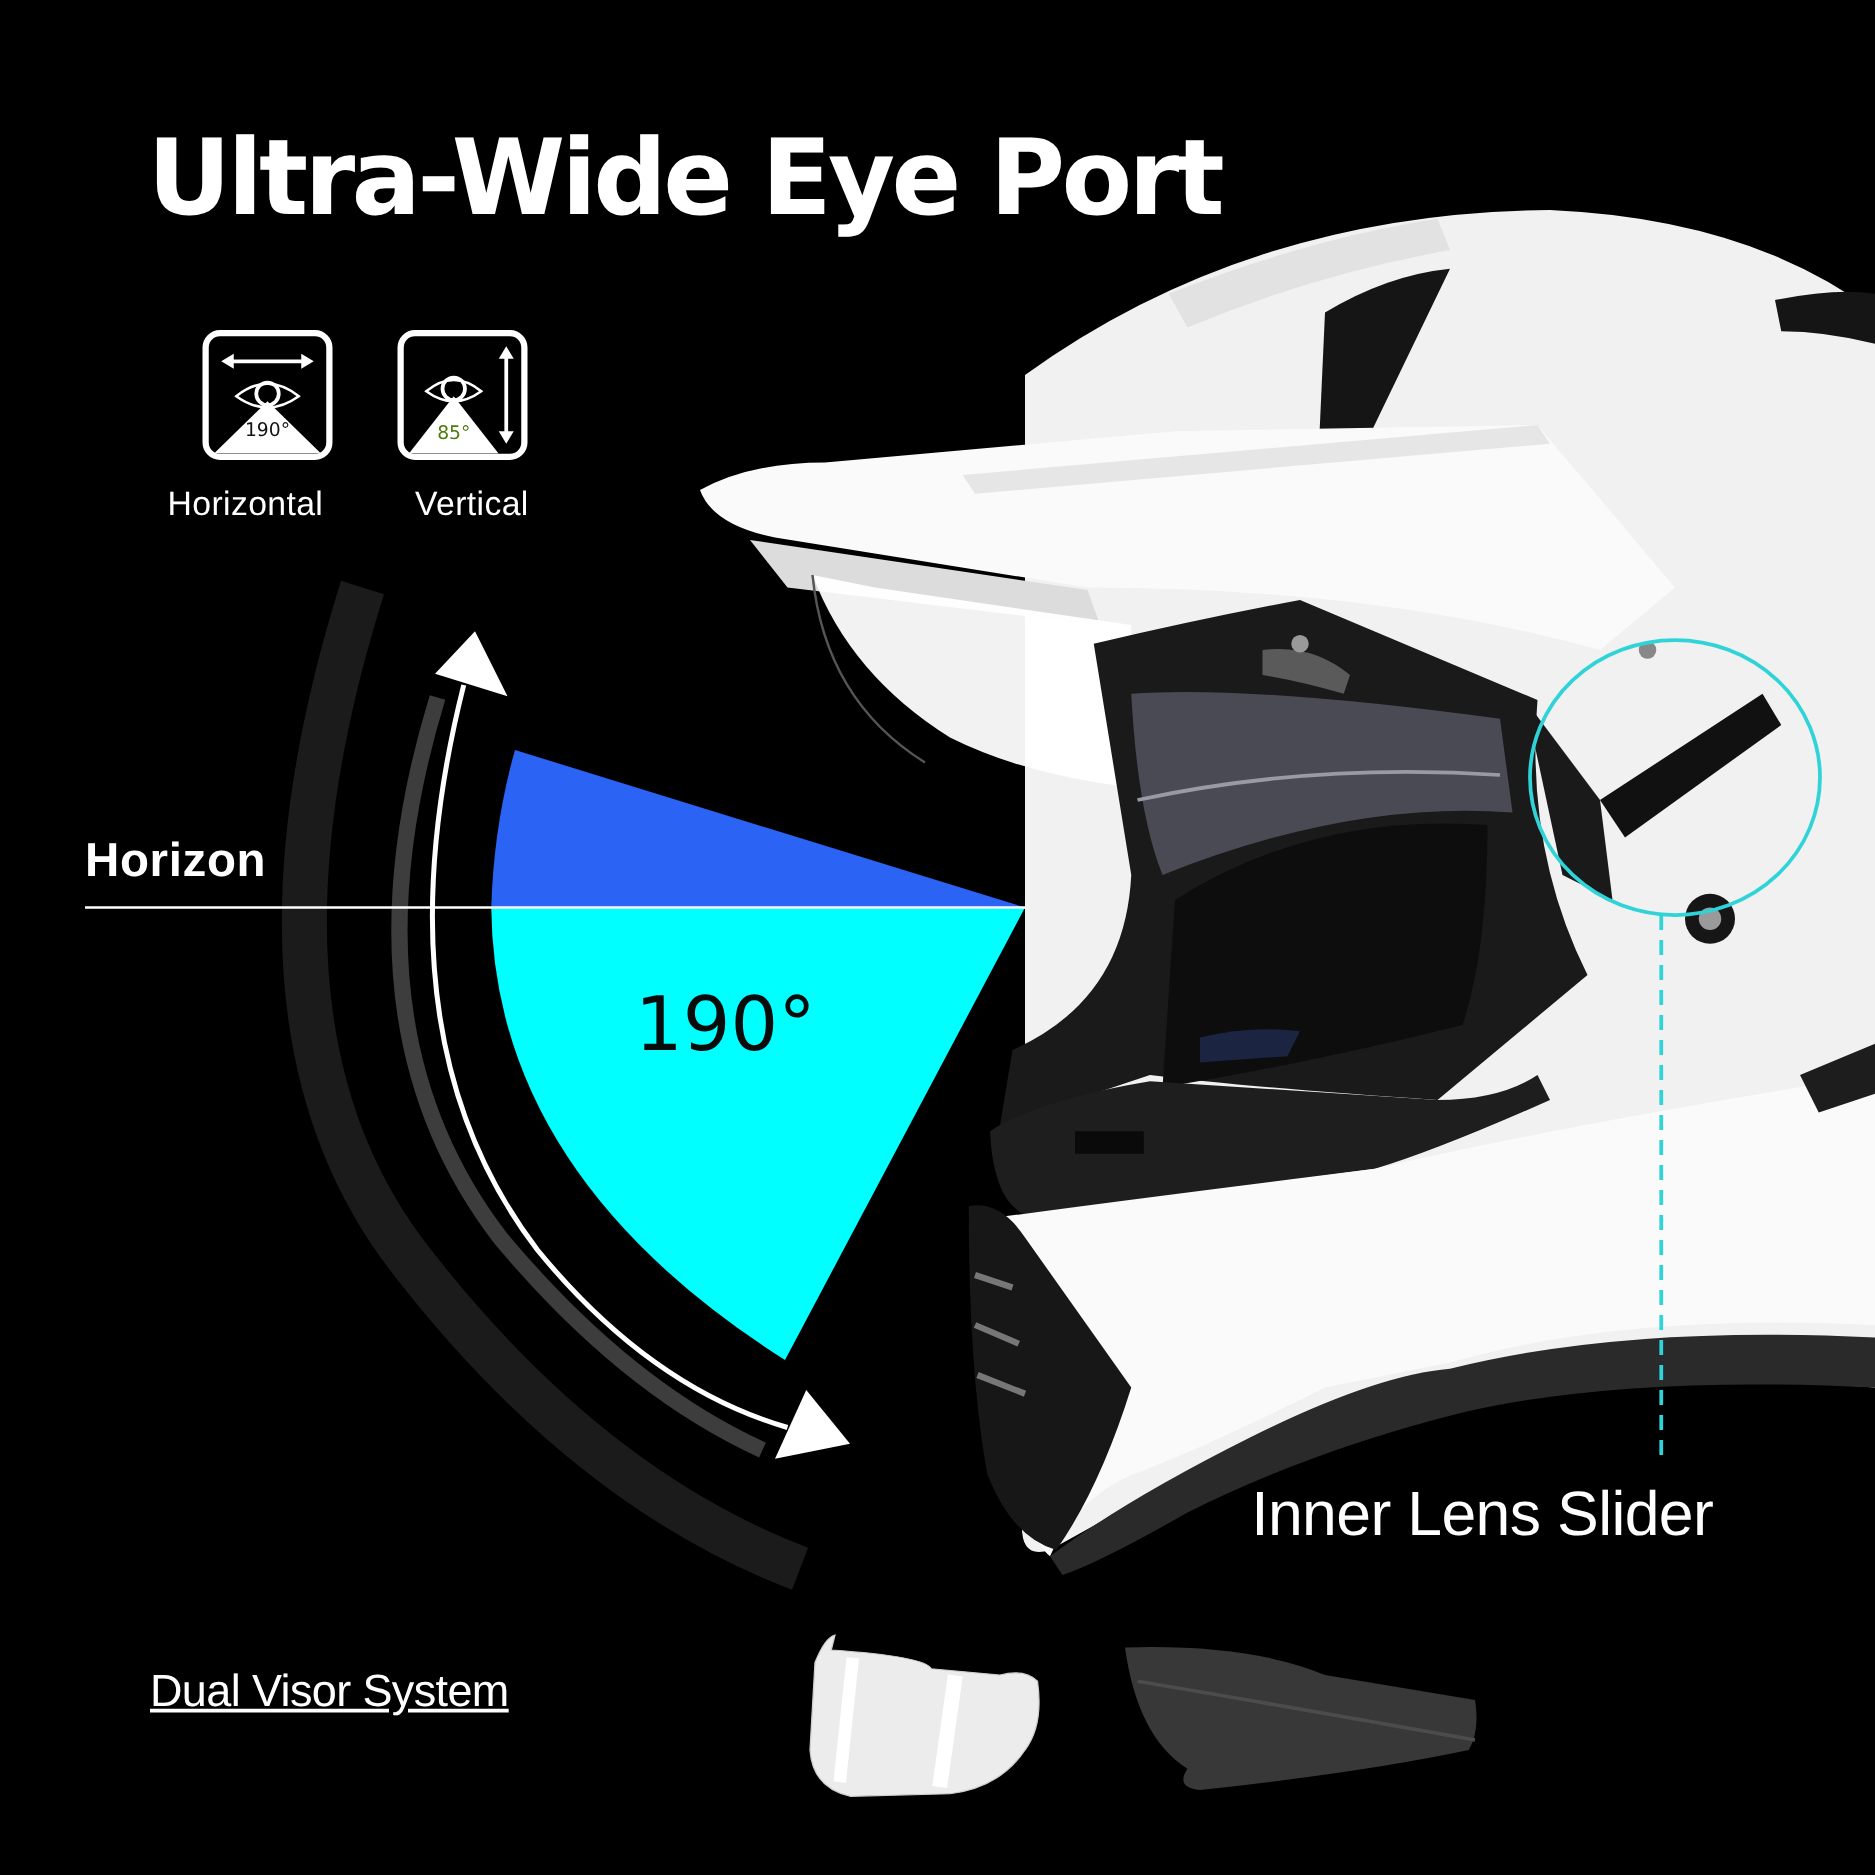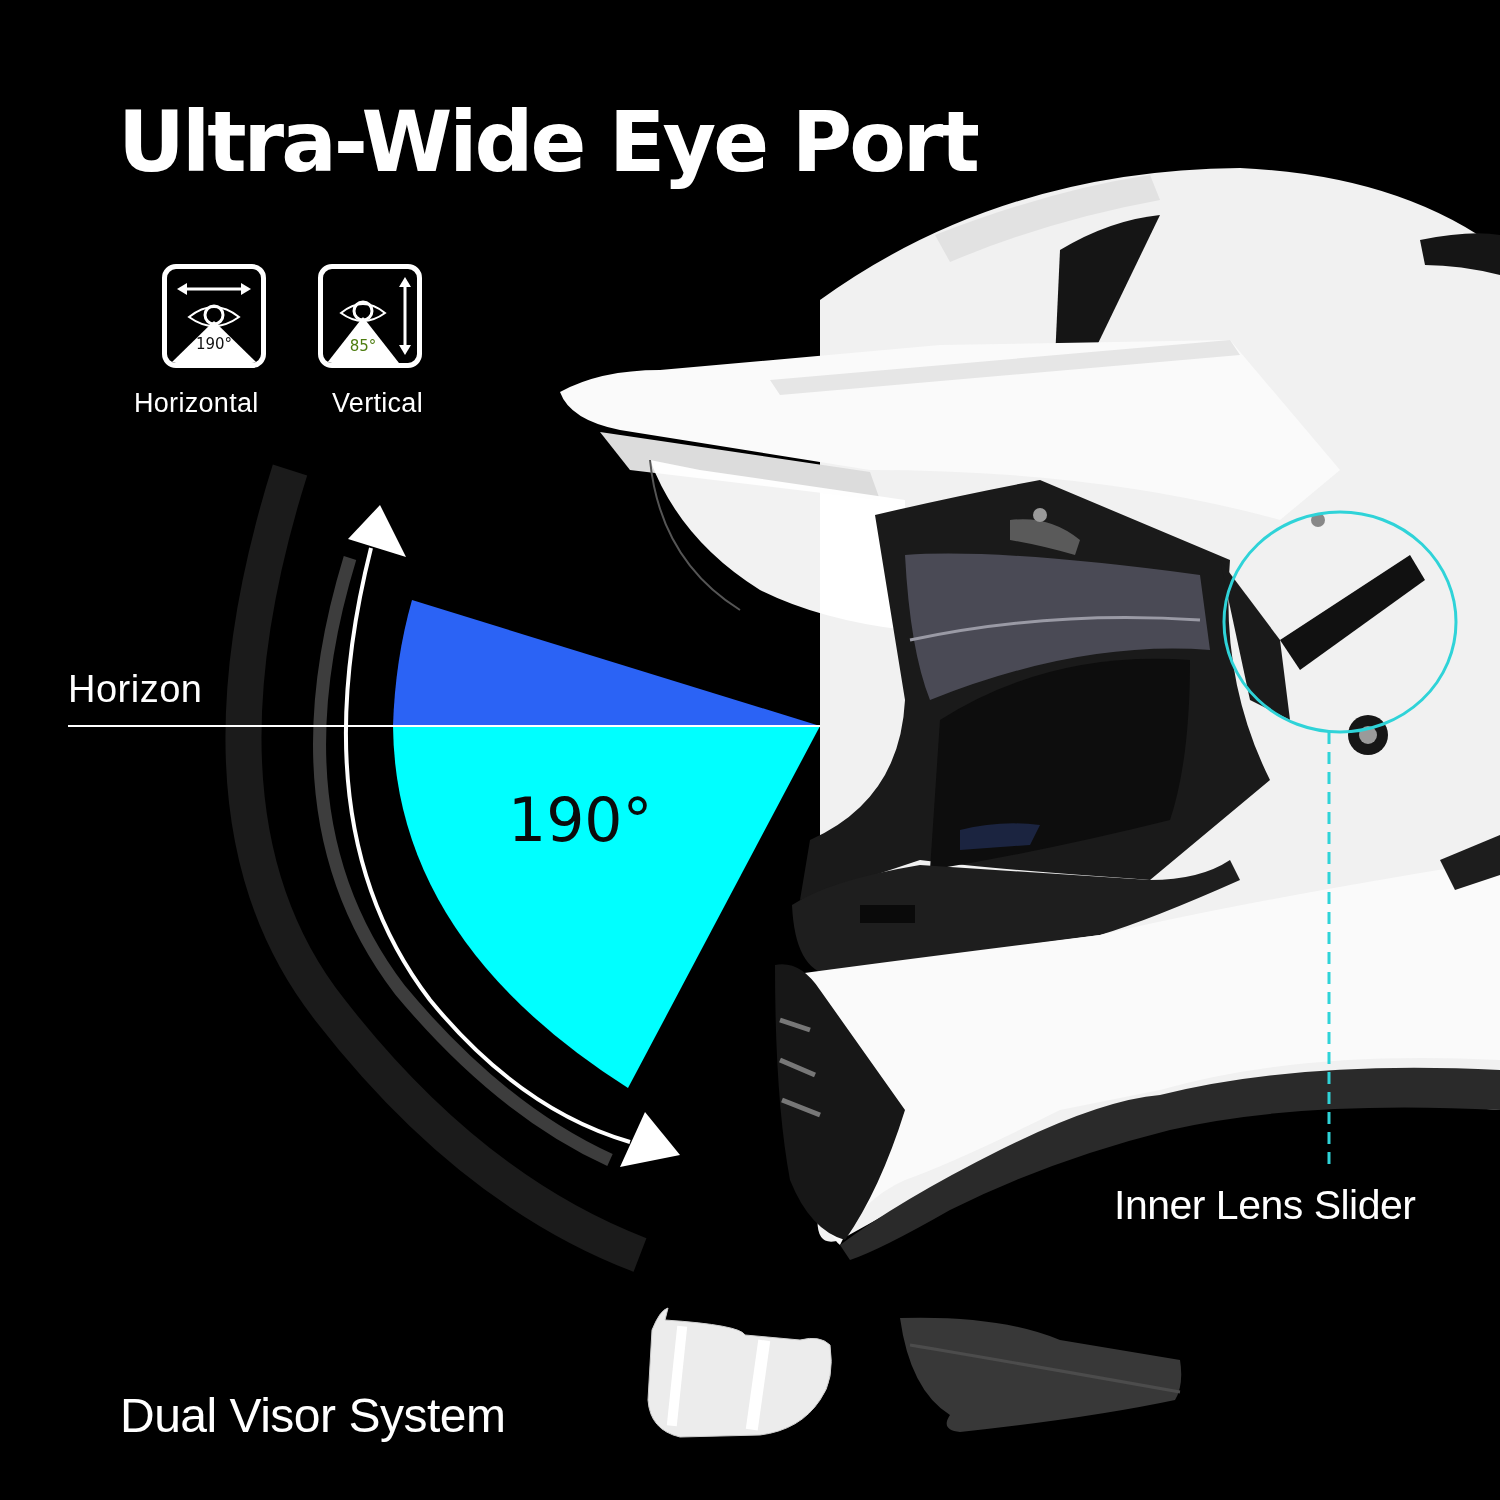--- a/index.html
+++ b/index.html
@@ -2,23 +2,23 @@
 <html><head>
 <meta charset="utf-8">
 <style>
   html, body { margin:0; padding:0; background:#000; }
   body { width:1500px; height:1500px; position:relative; overflow:hidden; font-family:"Liberation Sans", "DejaVu Sans", sans-serif; color:#fff; }
   .title { position:absolute; left:118px; top:100px; font-family:"DejaVu Sans", sans-serif; font-weight:900; font-size:84px; letter-spacing:-3px; line-height:1; color:#fff; transform:scaleX(0.98); transform-origin:left; }
   .badge { position:absolute; width:104px; height:104px; box-sizing:border-box; border:5px solid #fff; border-radius:14px; overflow:hidden; background:#000; }
   .badge svg { position:absolute; left:0; top:0; }
   .badge-label { position:absolute; font-size:27px; font-weight:normal; color:#fff; letter-spacing:0.3px; }
   .txt { position:absolute; color:#fff; white-space:nowrap; }
-  .horizon-label { left:68px; top:668px; font-size:38px; font-weight:normal; letter-spacing:0.5px; }
-  .dual-label { left:120px; top:1388px; font-size:48px; letter-spacing:-0.5px; }
-  .slider-label { left:1114px; top:1182px; font-size:41px; letter-spacing:-0.5px; }
+  .horizon-label { left:68px; top:668px; font-size:38px; font-weight:bold; letter-spacing:0.5px; }
+  .dual-label { left:120px; top:1332px; font-size:36px; letter-spacing:-0.5px;text-decoration:underline; }
+  .slider-label { left:1001px; top:1182px; font-size:50px; letter-spacing:-0.5px; }
   .angle-label { position:absolute; left:508px; top:785px; font-family:"DejaVu Sans", sans-serif; font-size:60px; color:#0b0b0b; }
   #scene { position:absolute; left:0; top:0; }
 </style>
 </head>
 <body>
 
 <svg id="scene" width="1500" height="1500" viewBox="0 0 1500 1500" xmlns="http://www.w3.org/2000/svg">
 
   <path d="M 290 470 Q 180 820 330 1010 Q 470 1190 640 1255" fill="none" stroke="#1b1b1b" stroke-width="36"></path>
 

